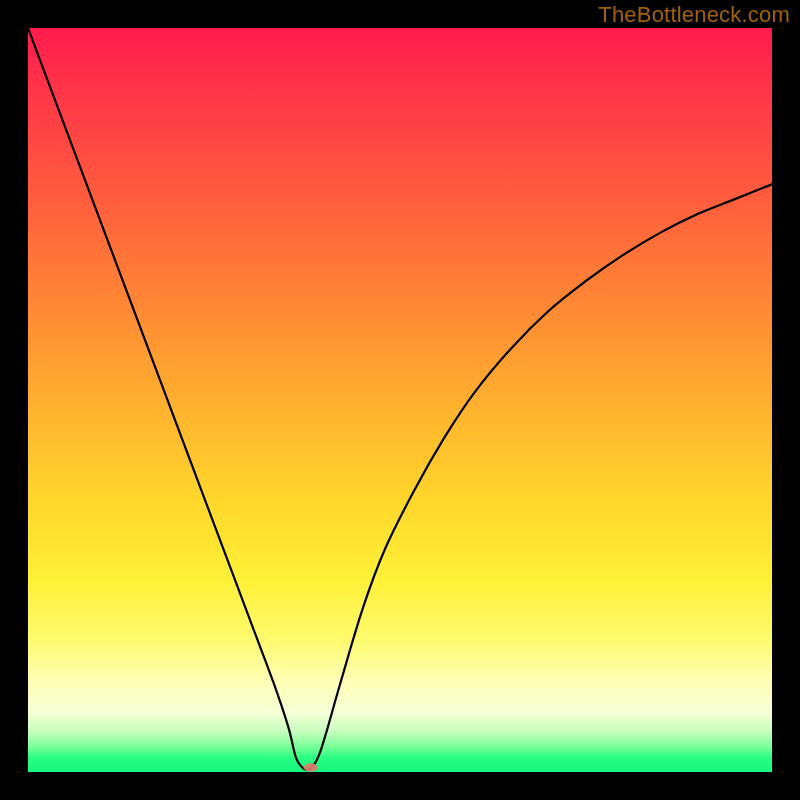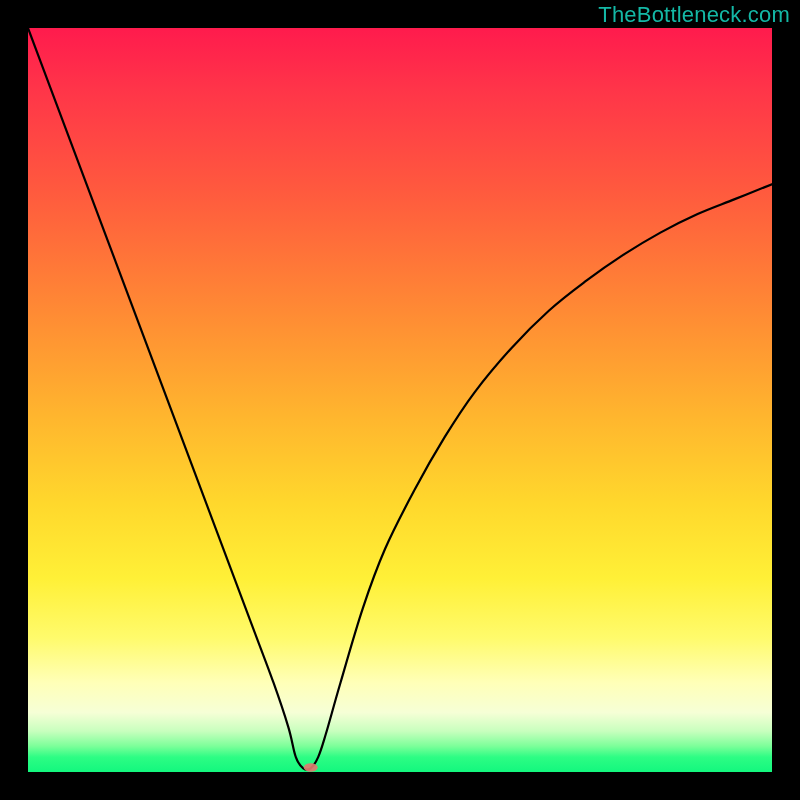--- a/index.html
+++ b/index.html
@@ -16,21 +16,21 @@
     width: 800px;
     height: 800px;
     background: #000;
   }
   .watermark {
     position: absolute;
     top: 2px;
     right: 10px;
     font-size: 22px;
     font-weight: 500;
-    color: #14b8a6;
+    color: #a16207;
     letter-spacing: 0.2px;
     z-index: 4;
     text-align: center;
   }
   .plot-area {
     position: absolute;
     left: 28px;
     top: 28px;
     width: 744px;
     height: 744px;

